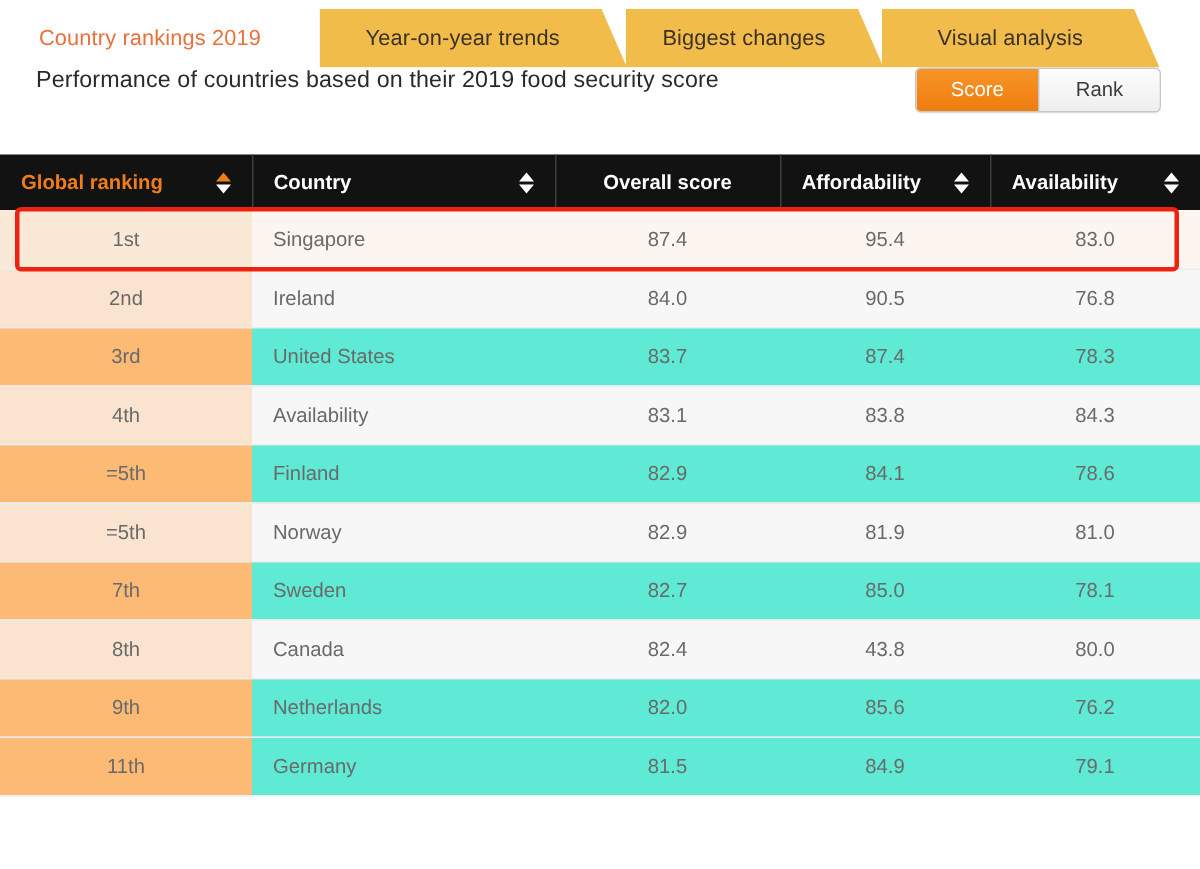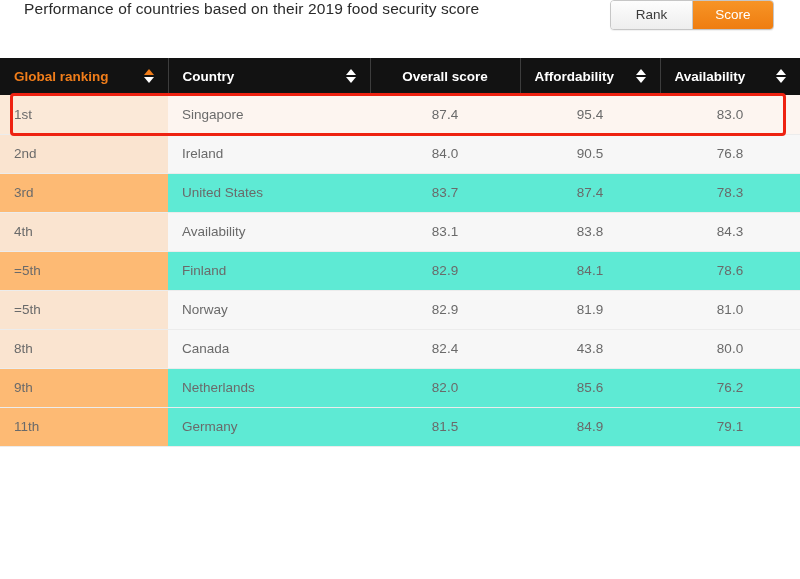--- a/index.html
+++ b/index.html
@@ -96,21 +96,21 @@
     background: #121212;
     color: #ffffff;
     font-size: 13.5px;
     font-weight: 700;
     height: 37px;
     padding: 0 14px;
     border-right: 1px solid #3d3d3d;
     vertical-align: middle;
   }
   table.rank thead th:last-child { border-right: none; }
-  .th-inner { display: flex; align-items: flex-start; gap: 8px; }
+  .th-inner { display: flex; align-items: flex-end; gap: 8px; }
   .th-inner.spread { justify-content: space-between; }
   .th-inner.center { justify-content: center; }
   .th-text { white-space: nowrap; }
   .th-text.sorted { color: #f07d1a; }
 
   .sorter { display: inline-flex; flex-direction: column; gap: 2px; flex: 0 0 auto; }
   .sorter i {
     display: block; width: 0; height: 0;
     border-left: 5px solid transparent;
     border-right: 5px solid transparent;
@@ -130,20 +130,21 @@
     height: 39px;
     font-size: 13.5px;
     color: #6a6a6a;
     border-bottom: 1px solid #ececec;
     padding: 0 14px;
     vertical-align: middle;
   }
   td.cell-rank {
     background: #fbe9d8;
     color: #4c4c4c;
+    text-align: center;
     border-bottom: 1px solid #f4ddc9;
   }
   td.cell-name  { text-align: left; margin-left: 20px; }
   td.cell-num   { text-align: center; }
 
   tr.row-odd  td:not(.cell-rank) { background: #5eead4; }
   tr.row-even td:not(.cell-rank) { background: #f7f7f7; }
   tr.row-odd  td.cell-rank { background: #fdba74; }
   tr.row-even td.cell-rank { background: #fae4d0; }
 
@@ -161,26 +162,40 @@
     pointer-events: none;
     z-index: 9;
     background: transparent;
   }
 </style>
 </head>
 <body>
 
 <div id="app">
 
+  <div class="tabbar" id="tabbar">
+      <div class="tab active" style="left: 0px; width: 214px; z-index: 9;">
+        <span class="tab-label">Country rankings 2019</span>
+      </div>
+      <div class="tab" style="left: 213px; width: 205px; z-index: 9;">
+        <span class="tab-label">Year-on-year trends</span>
+      </div>
+      <div class="tab" style="left: 417px; width: 172px; z-index: 8;">
+        <span class="tab-label">Biggest changes</span>
+      </div>
+      <div class="tab" style="left: 588px; width: 185px; z-index: 7;">
+        <span class="tab-label">Visual analysis</span>
+      </div>
+    </div>
 
   <div class="titlebar">
     <div class="page-title">Performance of countries based on their 2019 food security score</div>
     <div class="toggle-group">
+      <button class="toggle-btn active">Score</button>
       <button class="toggle-btn">Rank</button>
-      <button class="toggle-btn active">Score</button>
     </div>
   </div>
 
   <div class="table-wrap">
     <table class="rank">
       <colgroup>
         <col class="c-rank">
           <col class="c-name">
           <col class="c-score">
           <col class="c-aff">
@@ -267,20 +282,27 @@
             <td class="cell-num">84.1</td>
             <td class="cell-num">78.6</td>
           </tr>
           <tr class="row-even">
             <td class="cell-rank">=5th</td>
             <td class="cell-name">Norway</td>
             <td class="cell-num">82.9</td>
             <td class="cell-num">81.9</td>
             <td class="cell-num">81.0</td>
           </tr>
+          <tr class="row-odd">
+            <td class="cell-rank">7th</td>
+            <td class="cell-name">Sweden</td>
+            <td class="cell-num">82.7</td>
+            <td class="cell-num">85.0</td>
+            <td class="cell-num">78.1</td>
+          </tr>
           <tr class="row-even">
             <td class="cell-rank">8th</td>
             <td class="cell-name">Canada</td>
             <td class="cell-num">82.4</td>
             <td class="cell-num">43.8</td>
             <td class="cell-num">80.0</td>
           </tr>
           <tr class="row-odd">
             <td class="cell-rank">9th</td>
             <td class="cell-name">Netherlands</td>

